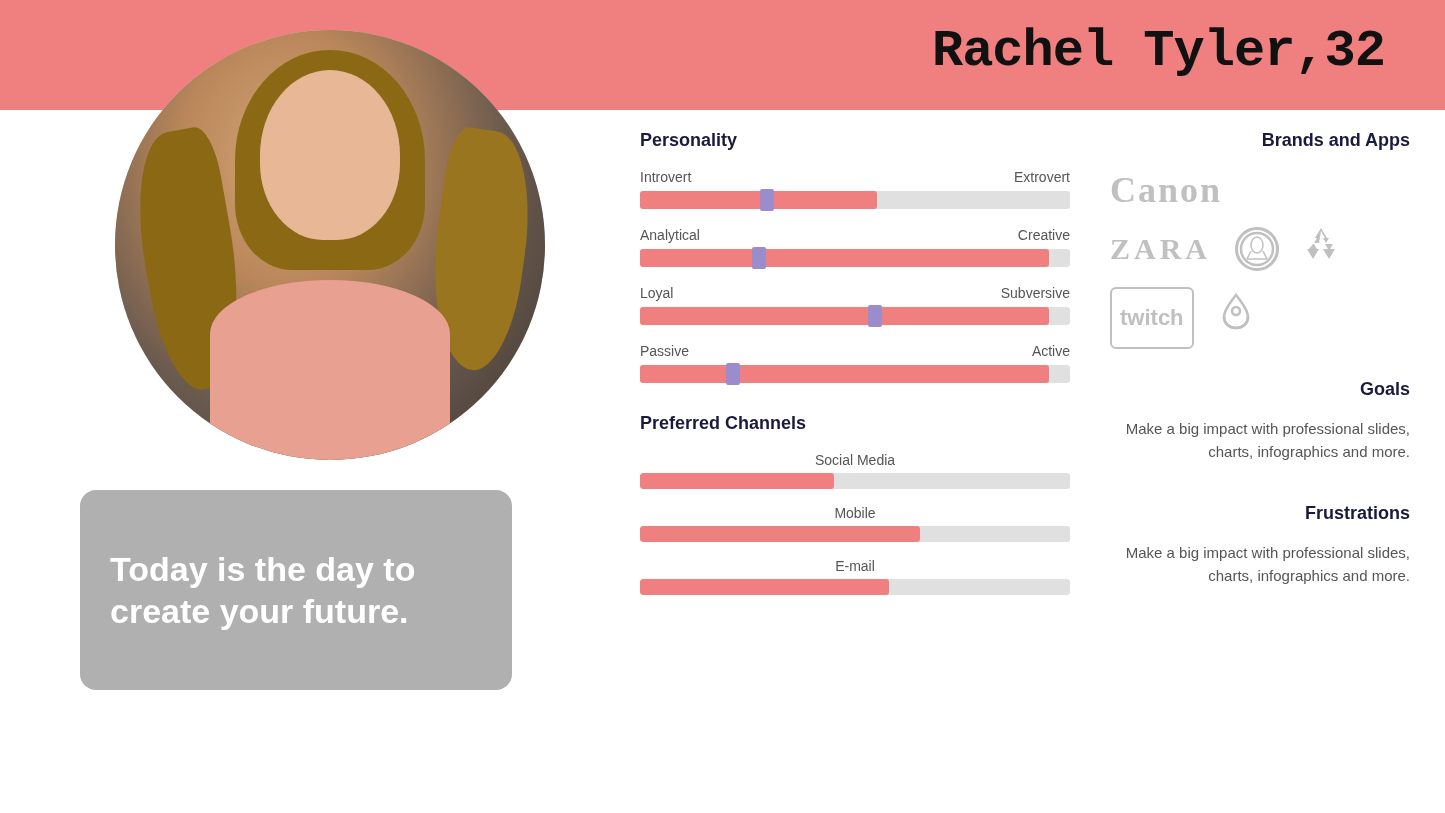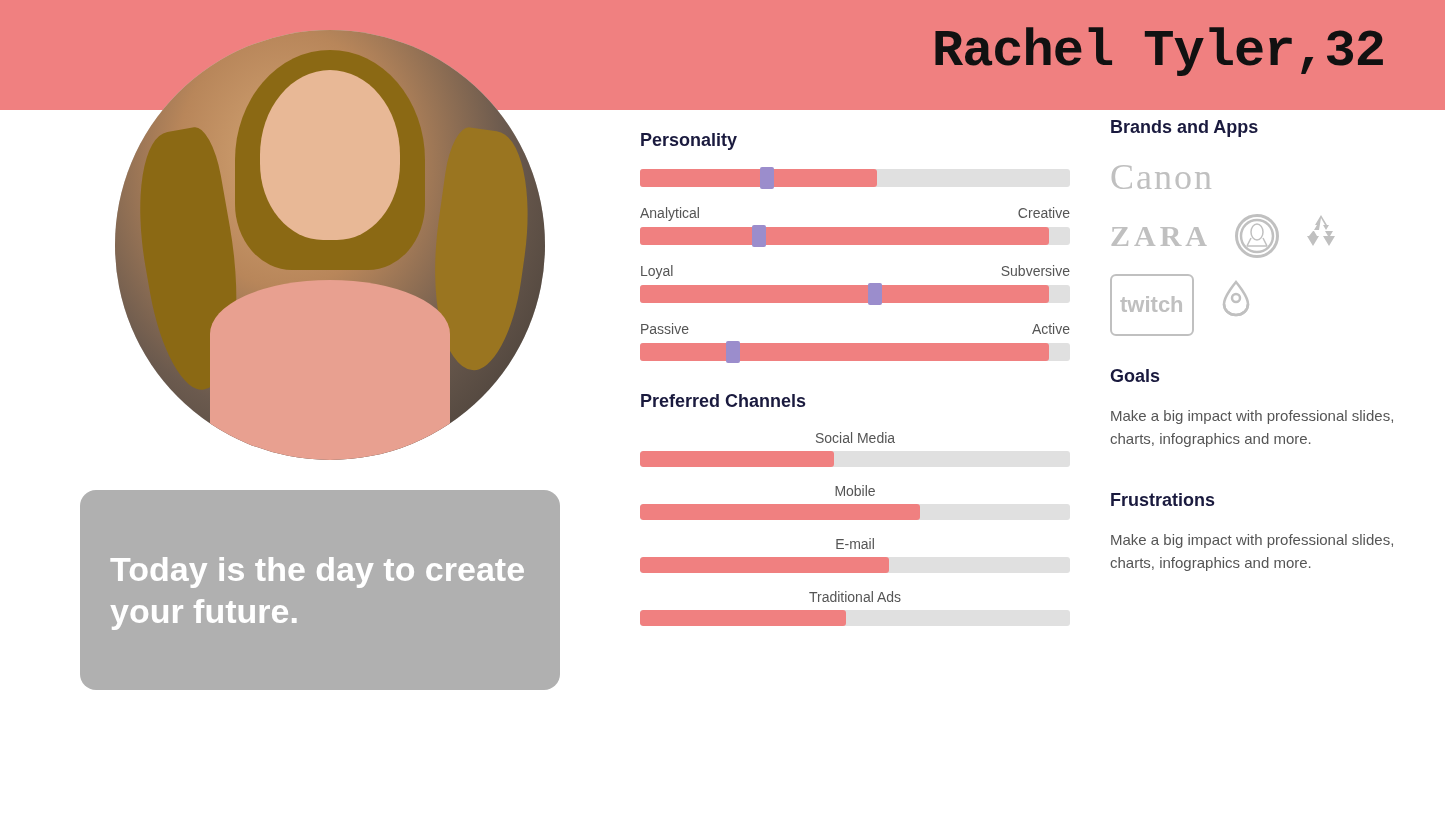--- a/index.html
+++ b/index.html
@@ -100,21 +100,21 @@
       height: 180px;
       background: #e8a090;
       border-radius: 50% 50% 0 0 / 30% 30% 0 0;
     }
 
     
     .quote-box {
       position: absolute;
       top: 490px;
       left: 80px;
-      width: 480px;
+      width: 432px;
       height: 200px;
       background: #b0b0b0;
       border-radius: 16px;
       display: flex;
       align-items: center;
       justify-content: center;
       padding: 30px;
     }
     .quote-text {
       font-size: 34px;
@@ -199,37 +199,38 @@
     }
     .channel-bar-filled {
       height: 100%;
       background: #F08080;
       border-radius: 3px;
     }
 
     
     .right-panel {
       position: absolute;
-      top: 117px;
+      top: 130px;
       left: 1110px;
       width: 300px;
+      text-align: right;
     }
 
     .brands-section { margin-bottom: 30px; }
 
     .brand-row {
       display: flex;
       align-items: center;
       gap: 24px;
       margin-bottom: 16px;
     }
 
     .brand-logo {
       font-size: 28px;
-      font-weight: 400;
+      font-weight: 700;
       color: #c0c0c0;
       letter-spacing: -1px;
     }
     .brand-logo.canon { font-size: 36px; font-family: serif; letter-spacing: 2px; }
     .brand-logo.zara { font-size: 30px; font-family: serif; letter-spacing: 4px; font-weight: 700; }
     .brand-logo.twitch { font-size: 22px; font-weight: 900; font-family: monospace; }
 
     .goals-section { margin-bottom: 40px; }
     .goals-text {
       font-size: 15px;
@@ -289,20 +290,24 @@
 <div class="quote-box">
   <div class="quote-text">Today is the day to create your future.</div>
 </div>
 
 <div class="main-content">
 
   <div class="personality-section">
     <div class="section-title">Personality</div>
 
     <div class="trait-row">
+      <div class="trait-labels">
+        <span class="trait-label">Introvert</span>
+        <span class="trait-label">Extrovert</span>
+      </div>
       <div class="trait-bar-container">
         <div class="trait-bar-filled" style="width:55%"></div>
         <div class="trait-bar-marker" style="left:28%"></div>
       </div>
     </div>
 
     <div class="trait-row">
       <div class="trait-labels">
         <span class="trait-label">Analytical</span>
         <span class="trait-label">Creative</span>
@@ -353,26 +358,20 @@
       </div>
     </div>
 
     <div class="channel-row">
       <div class="channel-label">E-mail</div>
       <div class="channel-bar-container">
         <div class="channel-bar-filled" style="width:58%"></div>
       </div>
     </div>
 
-    <div class="channel-row">
-      <div class="channel-label">Traditional Ads</div>
-      <div class="channel-bar-container">
-        <div class="channel-bar-filled" style="width:48%"></div>
-      </div>
-    </div>
   </div>
 
 </div>
 
 <div class="right-panel">
 
   <div class="brands-section">
     <div class="section-title">Brands and Apps</div>
 
     <div class="brand-row">

